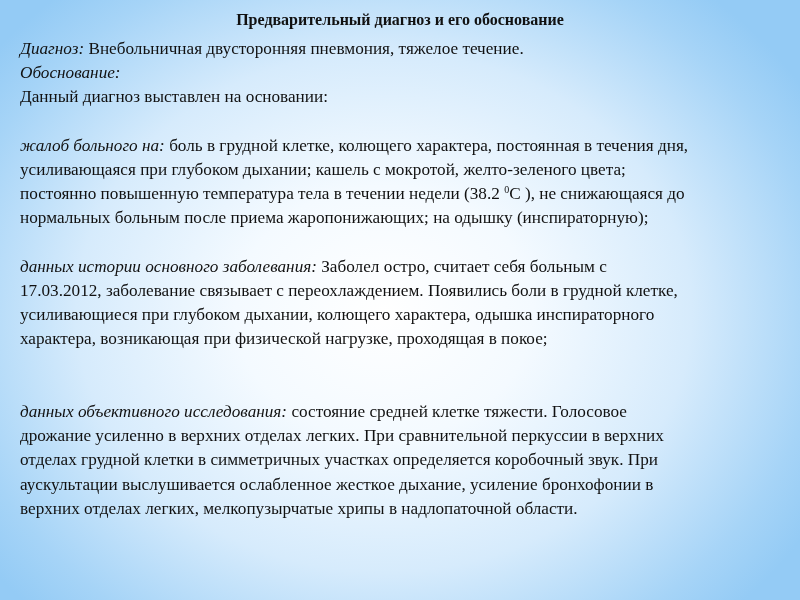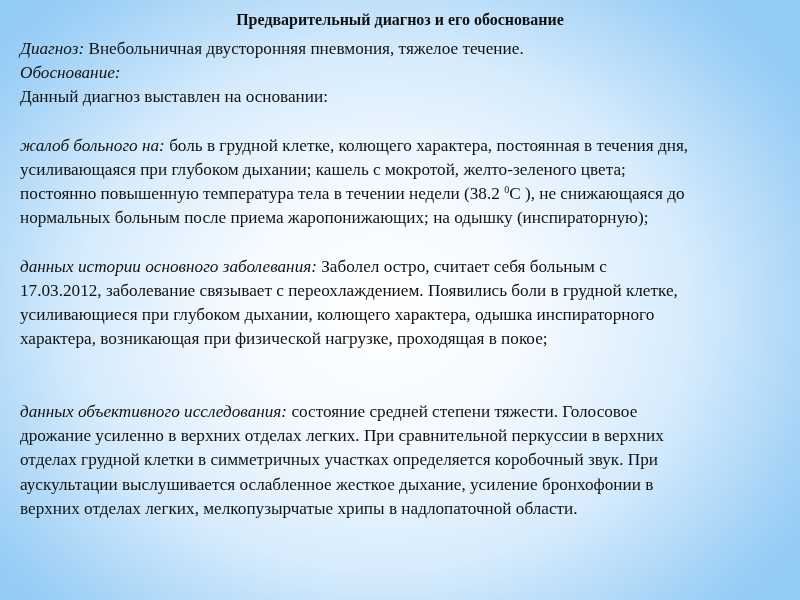--- a/index.html
+++ b/index.html
@@ -43,19 +43,19 @@
     <div class="gap"></div>
 
     <p><span class="lbl">данных истории основного заболевания:</span><span> Заболел остро, считает себя больным с</span></p>
     <p>17.03.2012, заболевание связывает с переохлаждением. Появились боли в грудной клетке,</p>
     <p>усиливающиеся при глубоком дыхании, колющего характера,  одышка инспираторного</p>
     <p>характера, возникающая при физической нагрузке, проходящая в покое;</p>
     <div class="gap"></div>
 
     <div class="gap"></div>
 
-    <p><span class="lbl">данных объективного исследования:</span><span> состояние средней степени тяжести. Голосовое</span></p>
+    <p><span class="lbl">данных объективного исследования:</span><span> состояние средней клетке тяжести. Голосовое</span></p>
     <p>дрожание усиленно в верхних отделах легких. При сравнительной перкуссии в верхних</p>
     <p>отделах грудной клетки в симметричных участках определяется коробочный звук. При</p>
     <p>аускультации выслушивается ослабленное жесткое  дыхание,  усиление бронхофонии в</p>
     <p>верхних отделах легких, мелкопузырчатые хрипы в надлопаточной области.</p>
   </div>
 </div>
 
 </body></html>

